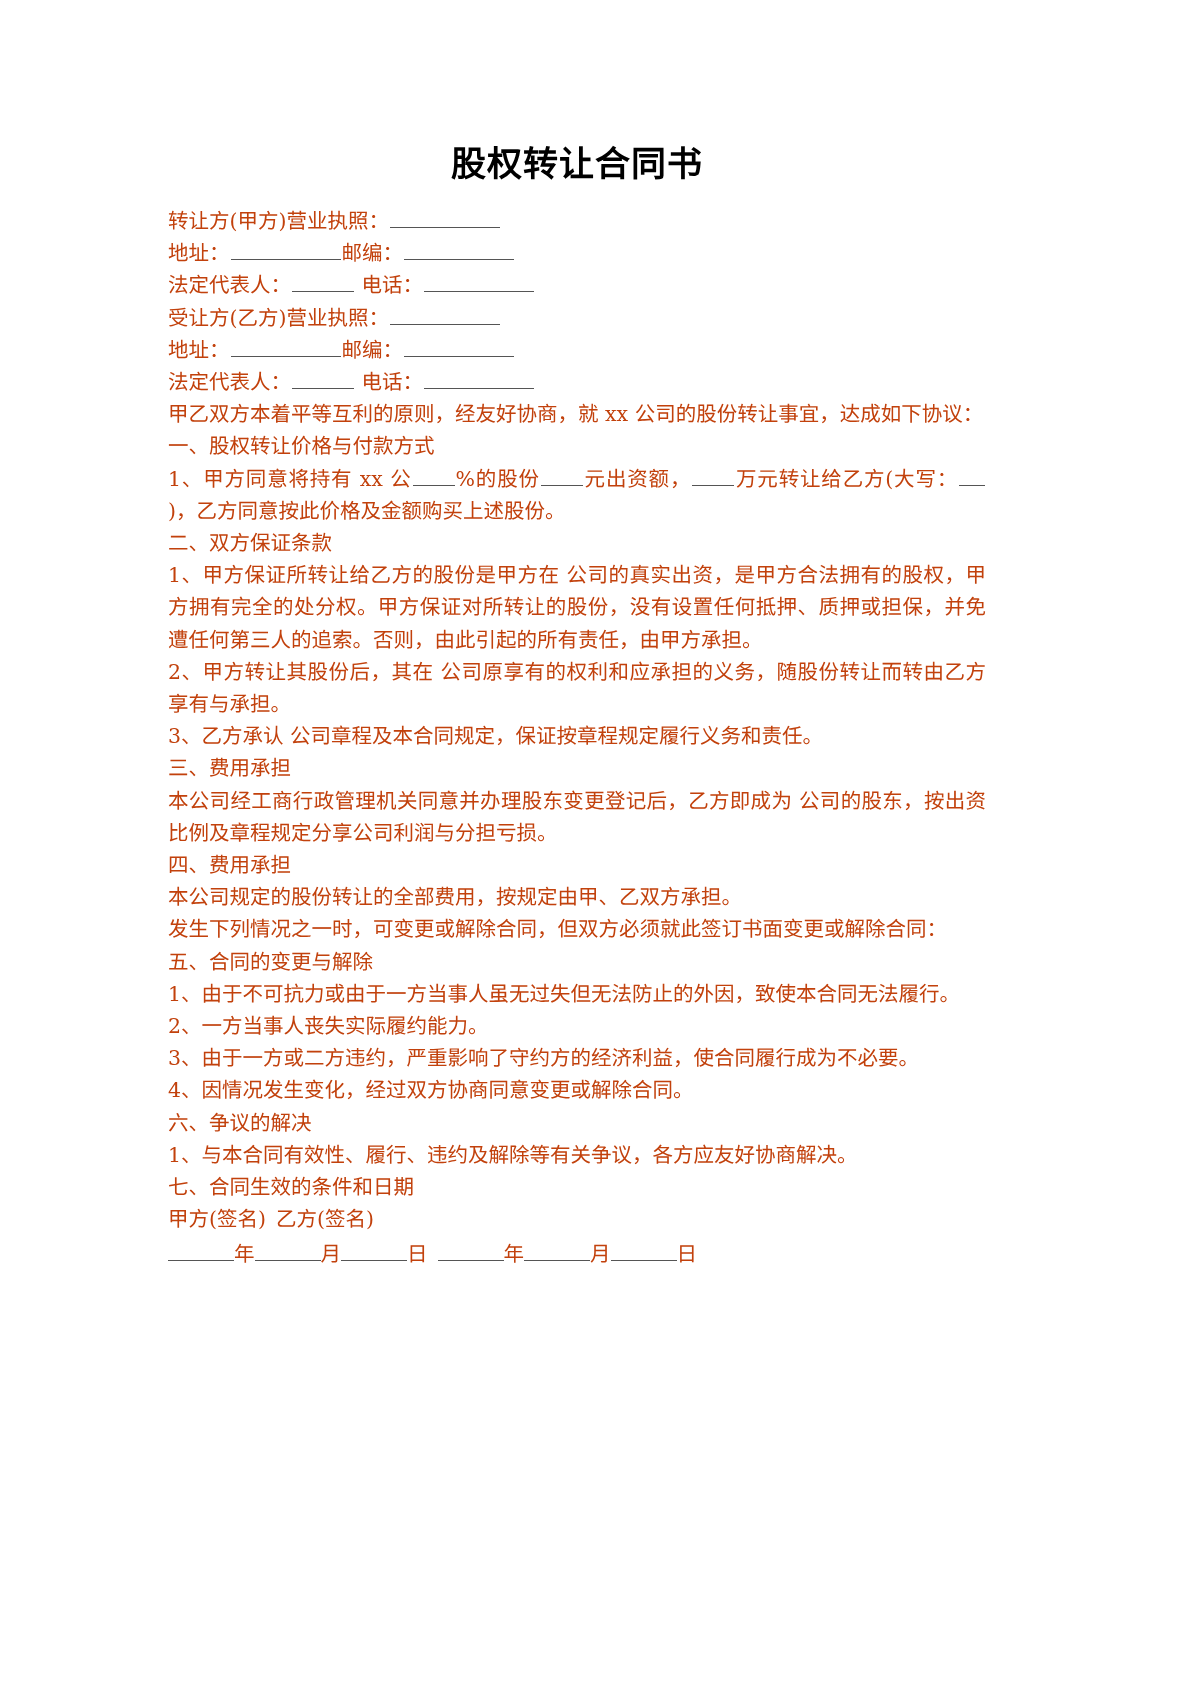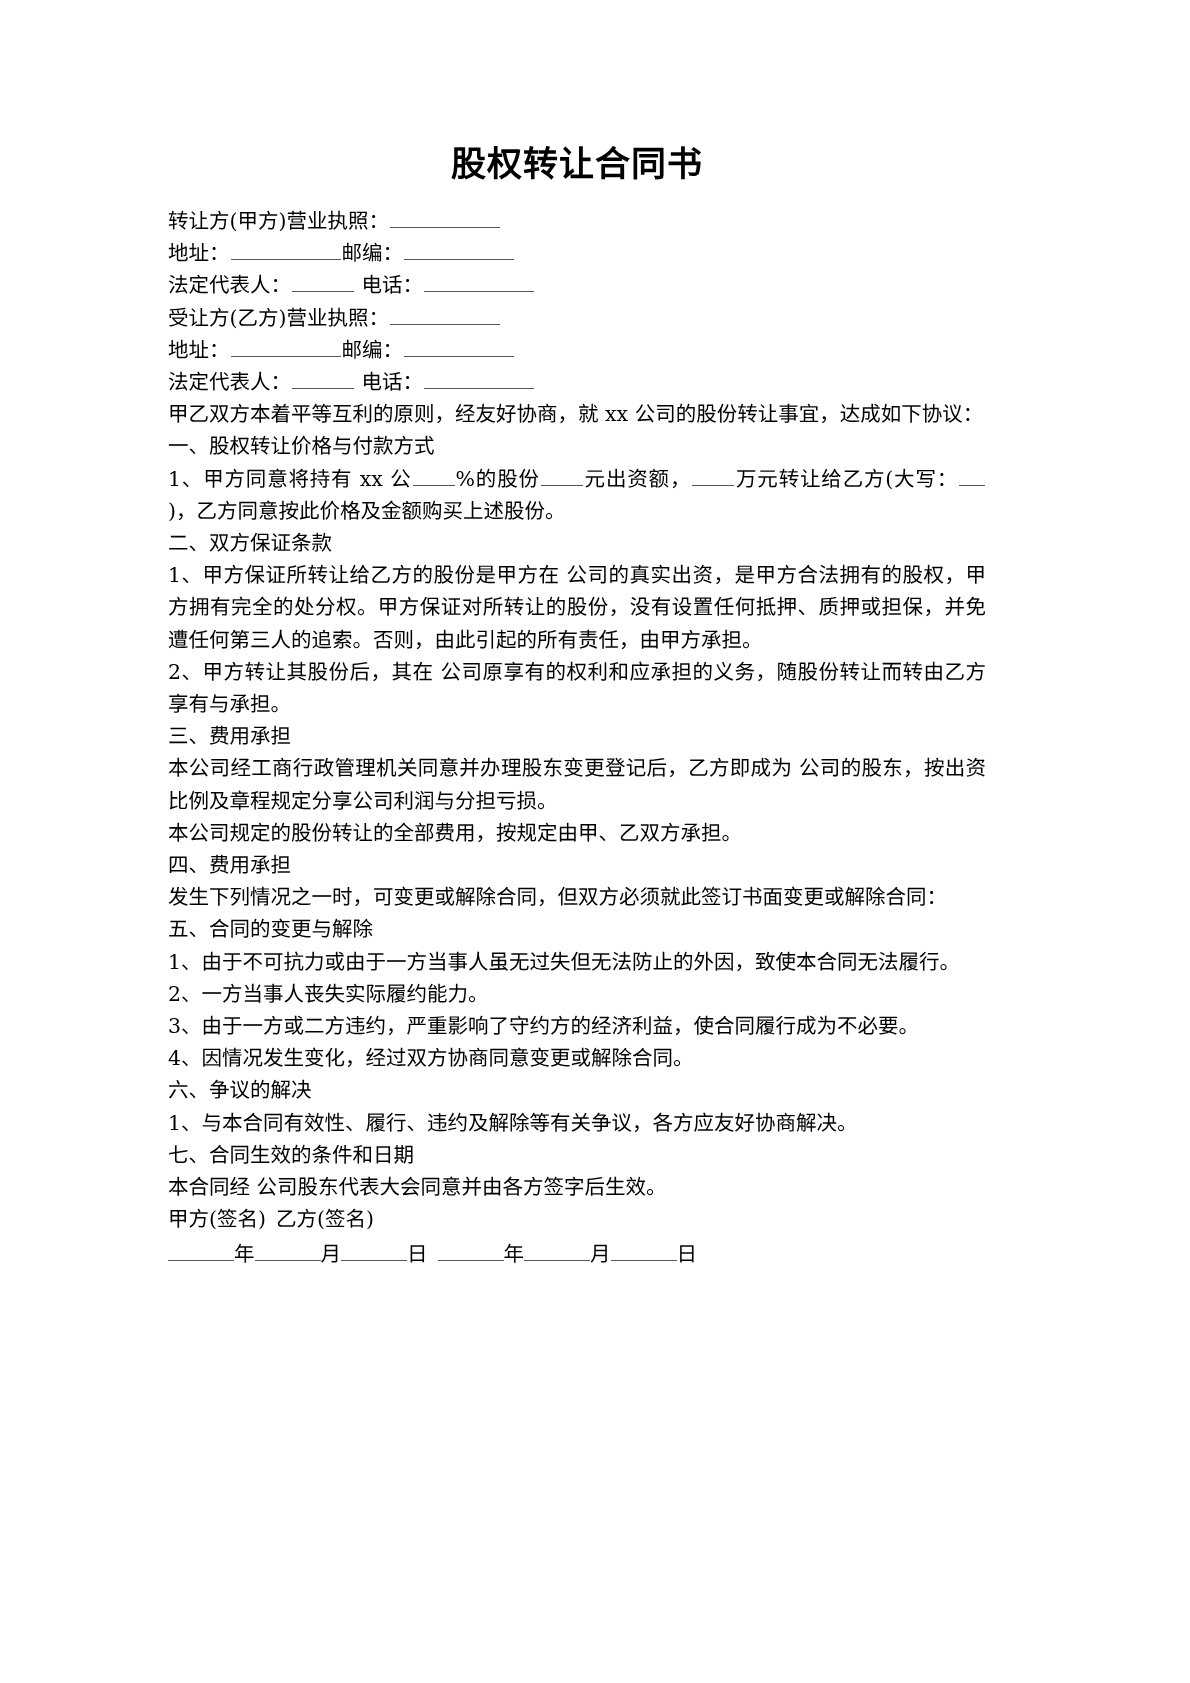--- a/index.html
+++ b/index.html
@@ -38,21 +38,21 @@
     line-height: 48px;
     letter-spacing: 1px;
     margin: 0 0 14px 0;
     color: #000;
   }
   .body-text {
     font-family: "DejaVu Serif", "Liberation Serif", serif;
     font-size: 20.5px;
     line-height: 32.2px;
     text-align: left;
-    color: #000000;
+    color: #c2410c;
     margin-top: 17px;
   }
   .line {
     white-space: pre-wrap;
     word-break: break-word;
     margin: 0;
     padding: 0;
   }
   .para {
     margin: 0;
@@ -107,39 +107,39 @@
       <div class="line"><span>法定代表人：</span><span class="blank b-md"></span>&nbsp;<span>电话：</span><span class="blank b-xl"></span></div>
 
       <div class="para">甲乙双方本着平等互利的原则，经友好协商，就 xx 公司的股份转让事宜，达成如下协议：</div>
 
       <div class="para">一、股权转让价格与付款方式</div>
       <div class="para"><span>1、</span><span>甲方同意将持有 xx 公</span><span class="blank b-sm"></span><span>%的股份</span><span class="blank b-sm"></span><span>元出资额，</span><span class="blank b-sm"></span><span>万元转让给乙方(大写：</span><span class="blank b-xs"></span><span>)，乙方同意按此价格及金额购买上述股份。</span></div>
 
       <div class="para">二、双方保证条款</div>
       <div class="para"><span>1、</span><span>甲方保证所转让给乙方的股份是甲方在 公司的真实出资，是甲方合法拥有的股权，甲方拥有完全的处分权。甲方保证对所转让的股份，没有设置任何抵押、质押或担保，并免遭任何第三人的追索。否则，由此引起的所有责任，由甲方承担。</span></div>
       <div class="para"><span>2、</span><span>甲方转让其股份后，其在 公司原享有的权利和应承担的义务，随股份转让而转由乙方享有与承担。</span></div>
+      <div class="para"><span>3、</span><span>乙方承认 公司章程及本合同规定，保证按章程规定履行义务和责任。</span></div>
 
       <div class="para">三、费用承担</div>
       <div class="para">本公司经工商行政管理机关同意并办理股东变更登记后，乙方即成为 公司的股东，按出资比例及章程规定分享公司利润与分担亏损。</div>
 
+      <div class="para">四、费用承担</div>
       <div class="para">本公司规定的股份转让的全部费用，按规定由甲、乙双方承担。</div>
-      <div class="para">四、费用承担</div>
 
       <div class="para">发生下列情况之一时，可变更或解除合同，但双方必须就此签订书面变更或解除合同：</div>
       <div class="para">五、合同的变更与解除</div>
       <div class="para"><span>1、</span><span>由于不可抗力或由于一方当事人虽无过失但无法防止的外因，致使本合同无法履行。</span></div>
       <div class="para"><span>2、</span><span>一方当事人丧失实际履约能力。</span></div>
       <div class="para"><span>3、</span><span>由于一方或二方违约，严重影响了守约方的经济利益，使合同履行成为不必要。</span></div>
       <div class="para"><span>4、</span><span>因情况发生变化，经过双方协商同意变更或解除合同。</span></div>
 
       <div class="para">六、争议的解决</div>
       <div class="para"><span>1、</span><span>与本合同有效性、履行、违约及解除等有关争议，各方应友好协商解决。</span></div>
 
       <div class="para">七、合同生效的条件和日期</div>
-      <div class="para">本合同经 公司股东代表大会同意并由各方签字后生效。</div>
 
 
       <div class="para"><span>甲方(签名)</span><span class="sig-gap"></span><span>乙方(签名)</span></div>
 
       <div class="para sig-line"><span class="sig-blank"></span><span>年</span><span class="sig-blank"></span><span>月</span><span class="sig-blank"></span><span>日</span><span class="sig-gap"></span><span class="sig-blank"></span><span>年</span><span class="sig-blank"></span><span>月</span><span class="sig-blank"></span><span>日</span></div>
 
     </div>
   </div>
 </div>
 

